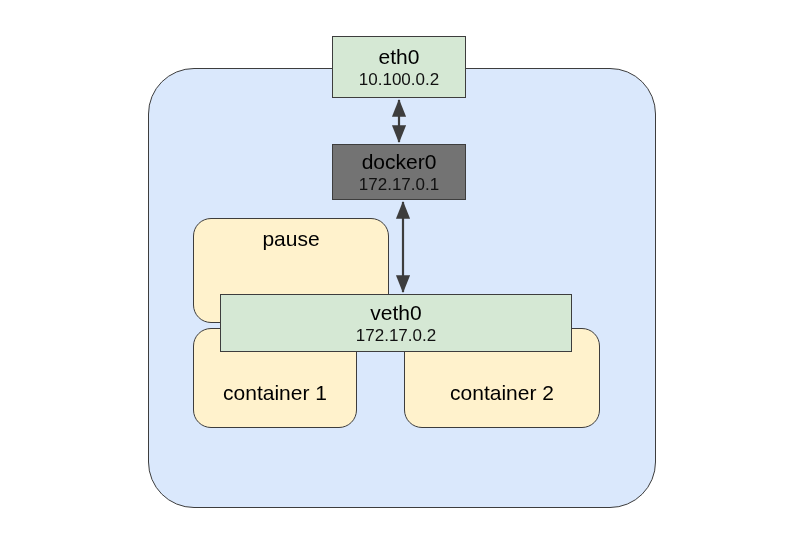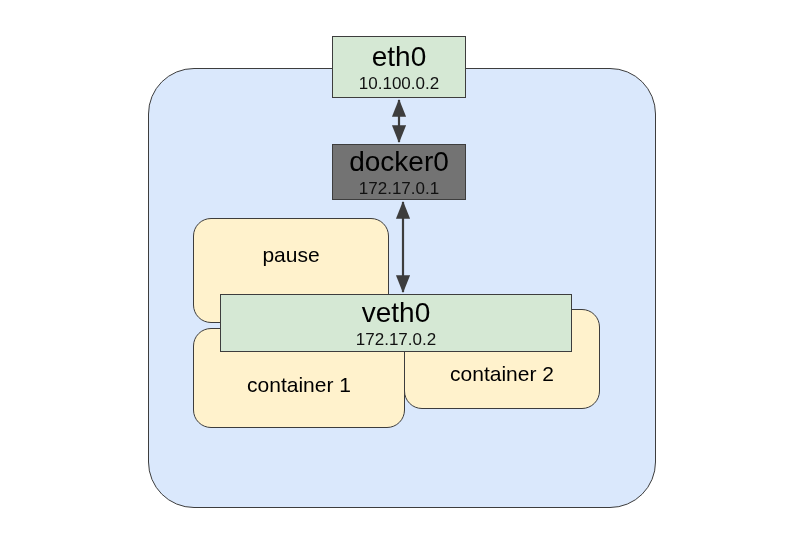--- a/index.html
+++ b/index.html
@@ -29,21 +29,21 @@
     box-sizing: border-box;
     border: 1.6px solid #3d3d3d;
     display: flex;
     flex-direction: column;
     align-items: center;
     justify-content: center;
     text-align: center;
     line-height: 1.12;
   }
   .node .title {
-    font-size: 28px;
+    font-size: 21px;
     color: #000;
     white-space: nowrap;
   }
   .node .sub {
     font-size: 17px;
     color: #111;
     margin-top: 2px;
     white-space: nowrap;
   }
 
@@ -74,34 +74,34 @@
     background: #fff2cc;
     border-radius: 18px;
     z-index: 3;
   }
   .pause {
     left: 193px;
     top: 218px;
     width: 196px;
     height: 105px;
     justify-content: flex-start;
-    padding-top: 24px;
+    padding-top: 8px;
   }
   .container1 {
     left: 193px;
     top: 328px;
-    width: 212px;
+    width: 164px;
     height: 100px;
     justify-content: flex-end;
-    padding-bottom: 30px;
+    padding-bottom: 22px;
     align-items: center;
   }
   .container2 {
     left: 404px;
-    top: 309px;
+    top: 328px;
     width: 196px;
     height: 100px;
     justify-content: flex-end;
     padding-bottom: 22px;
   }
   .pod .title { font-size: 21px; }
 
   
   .green {
     background: #d5e8d4;

